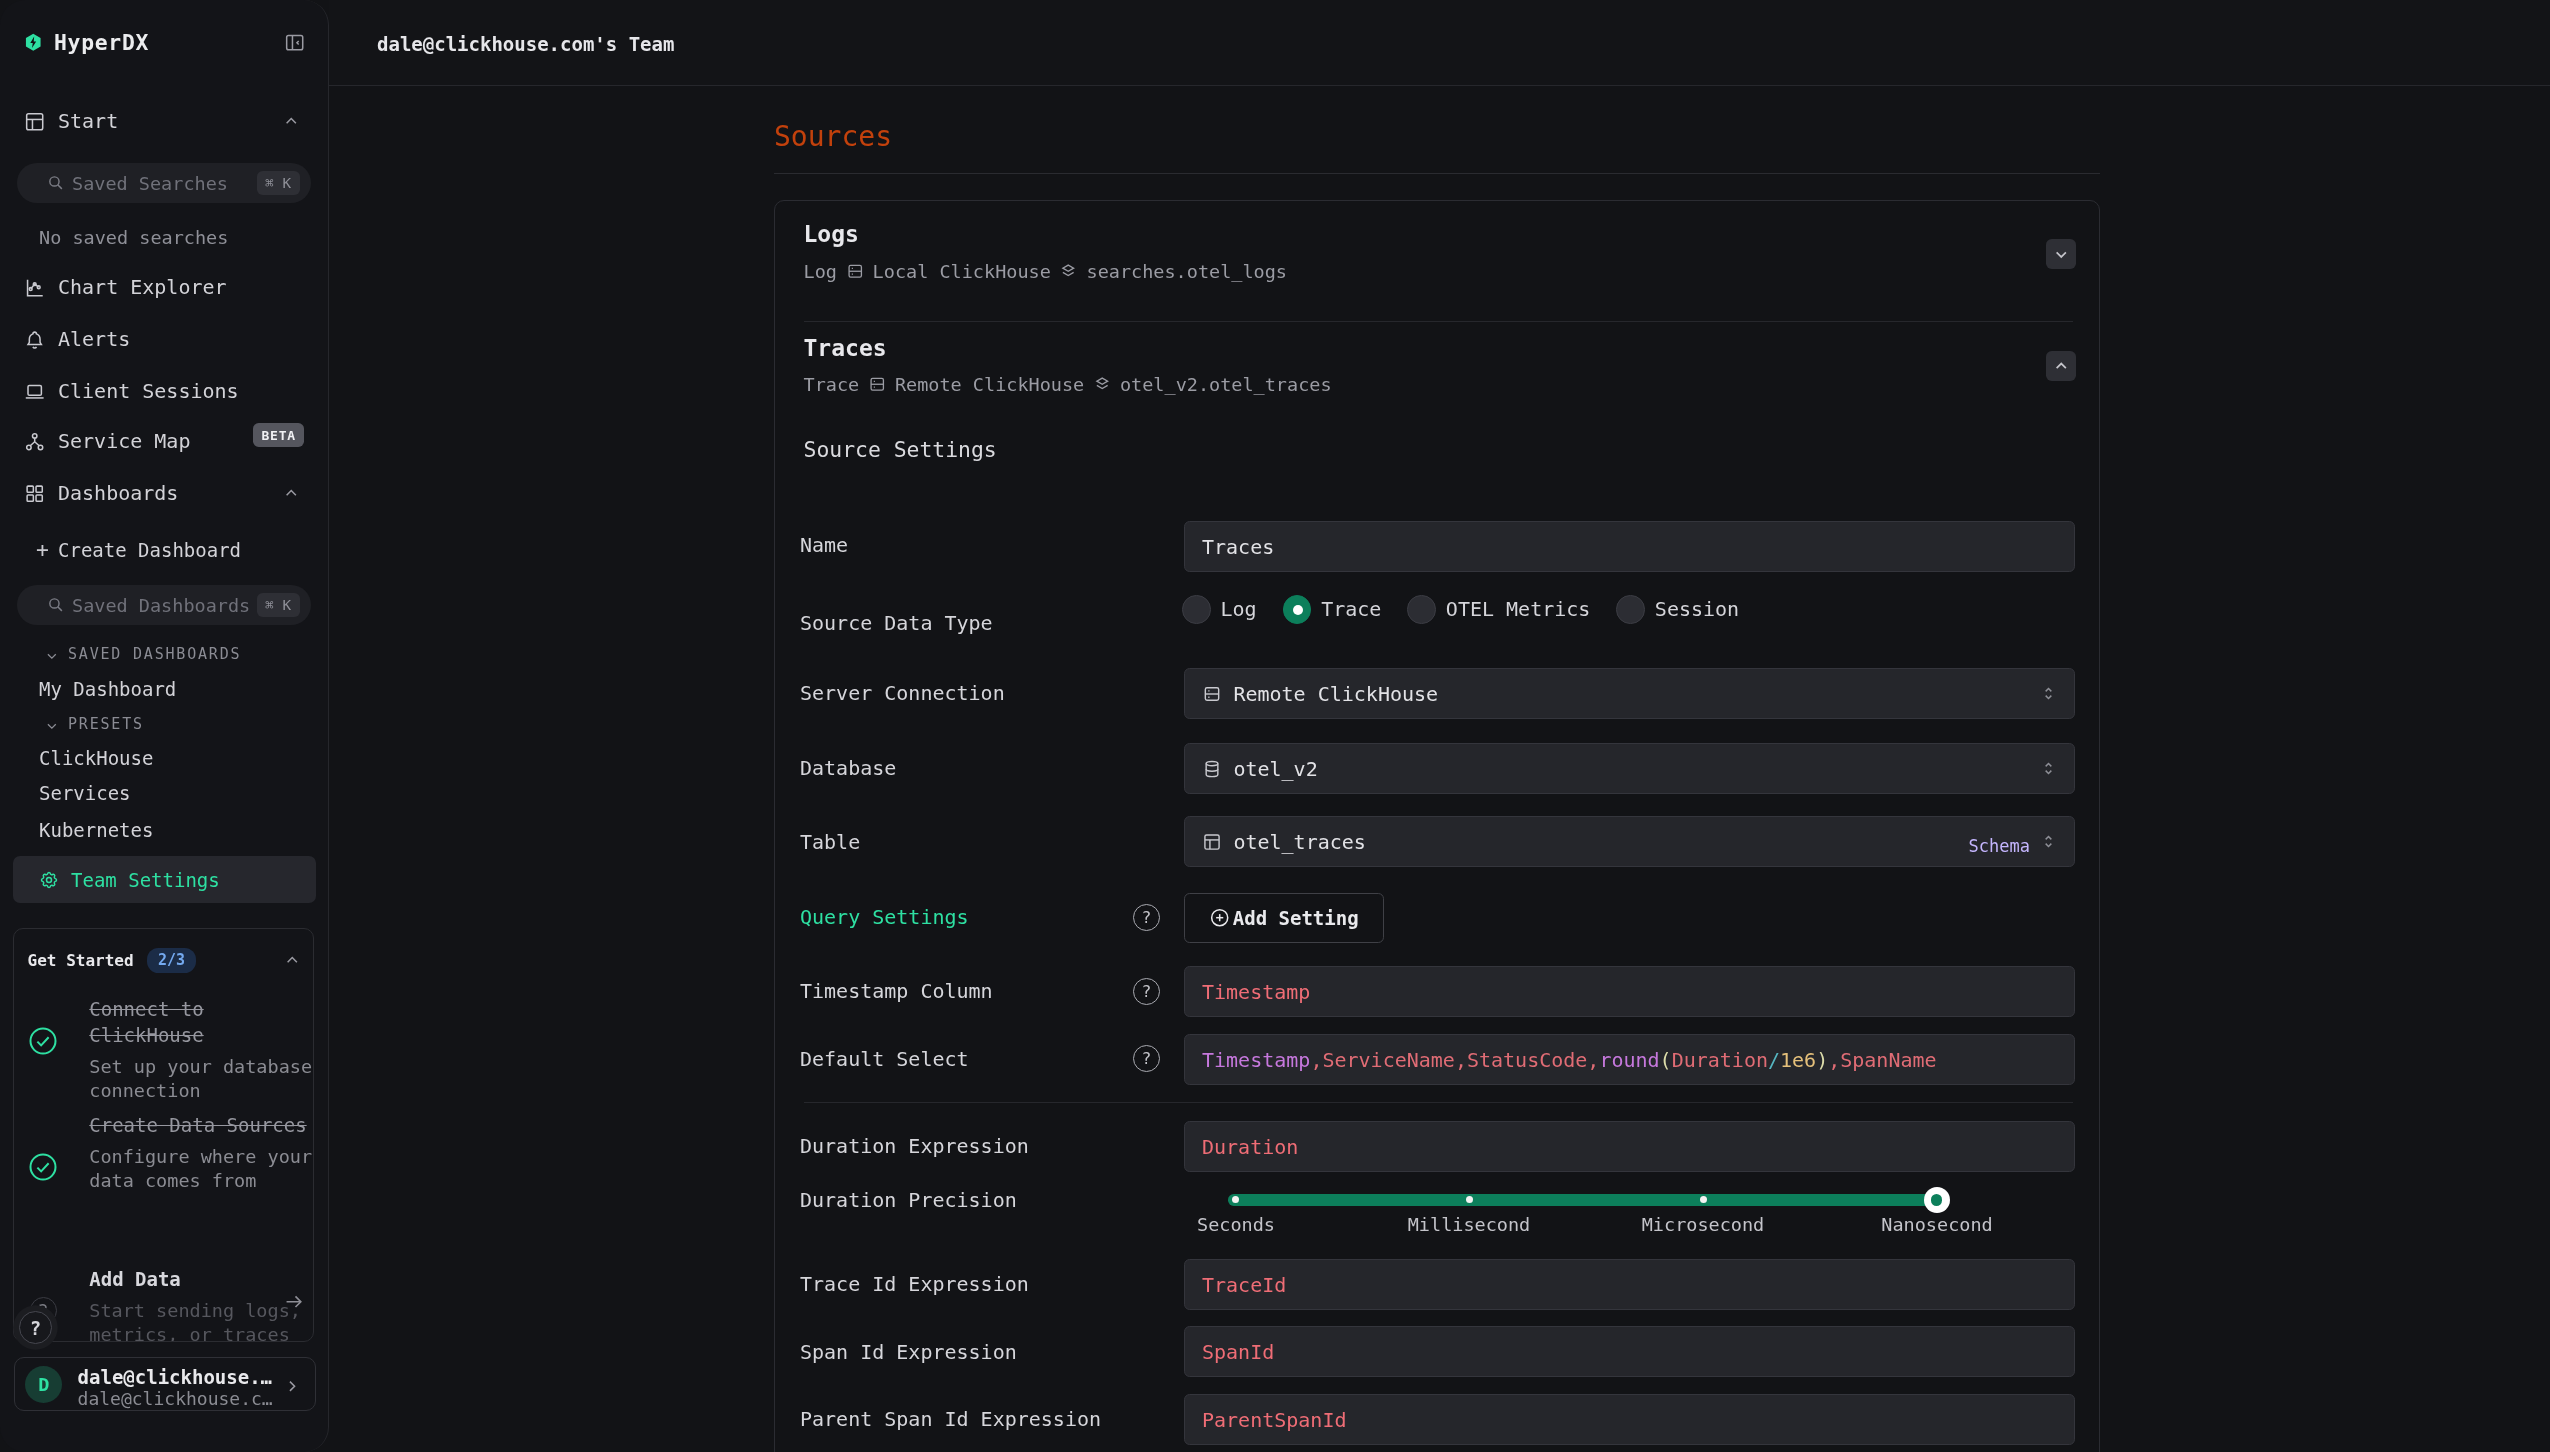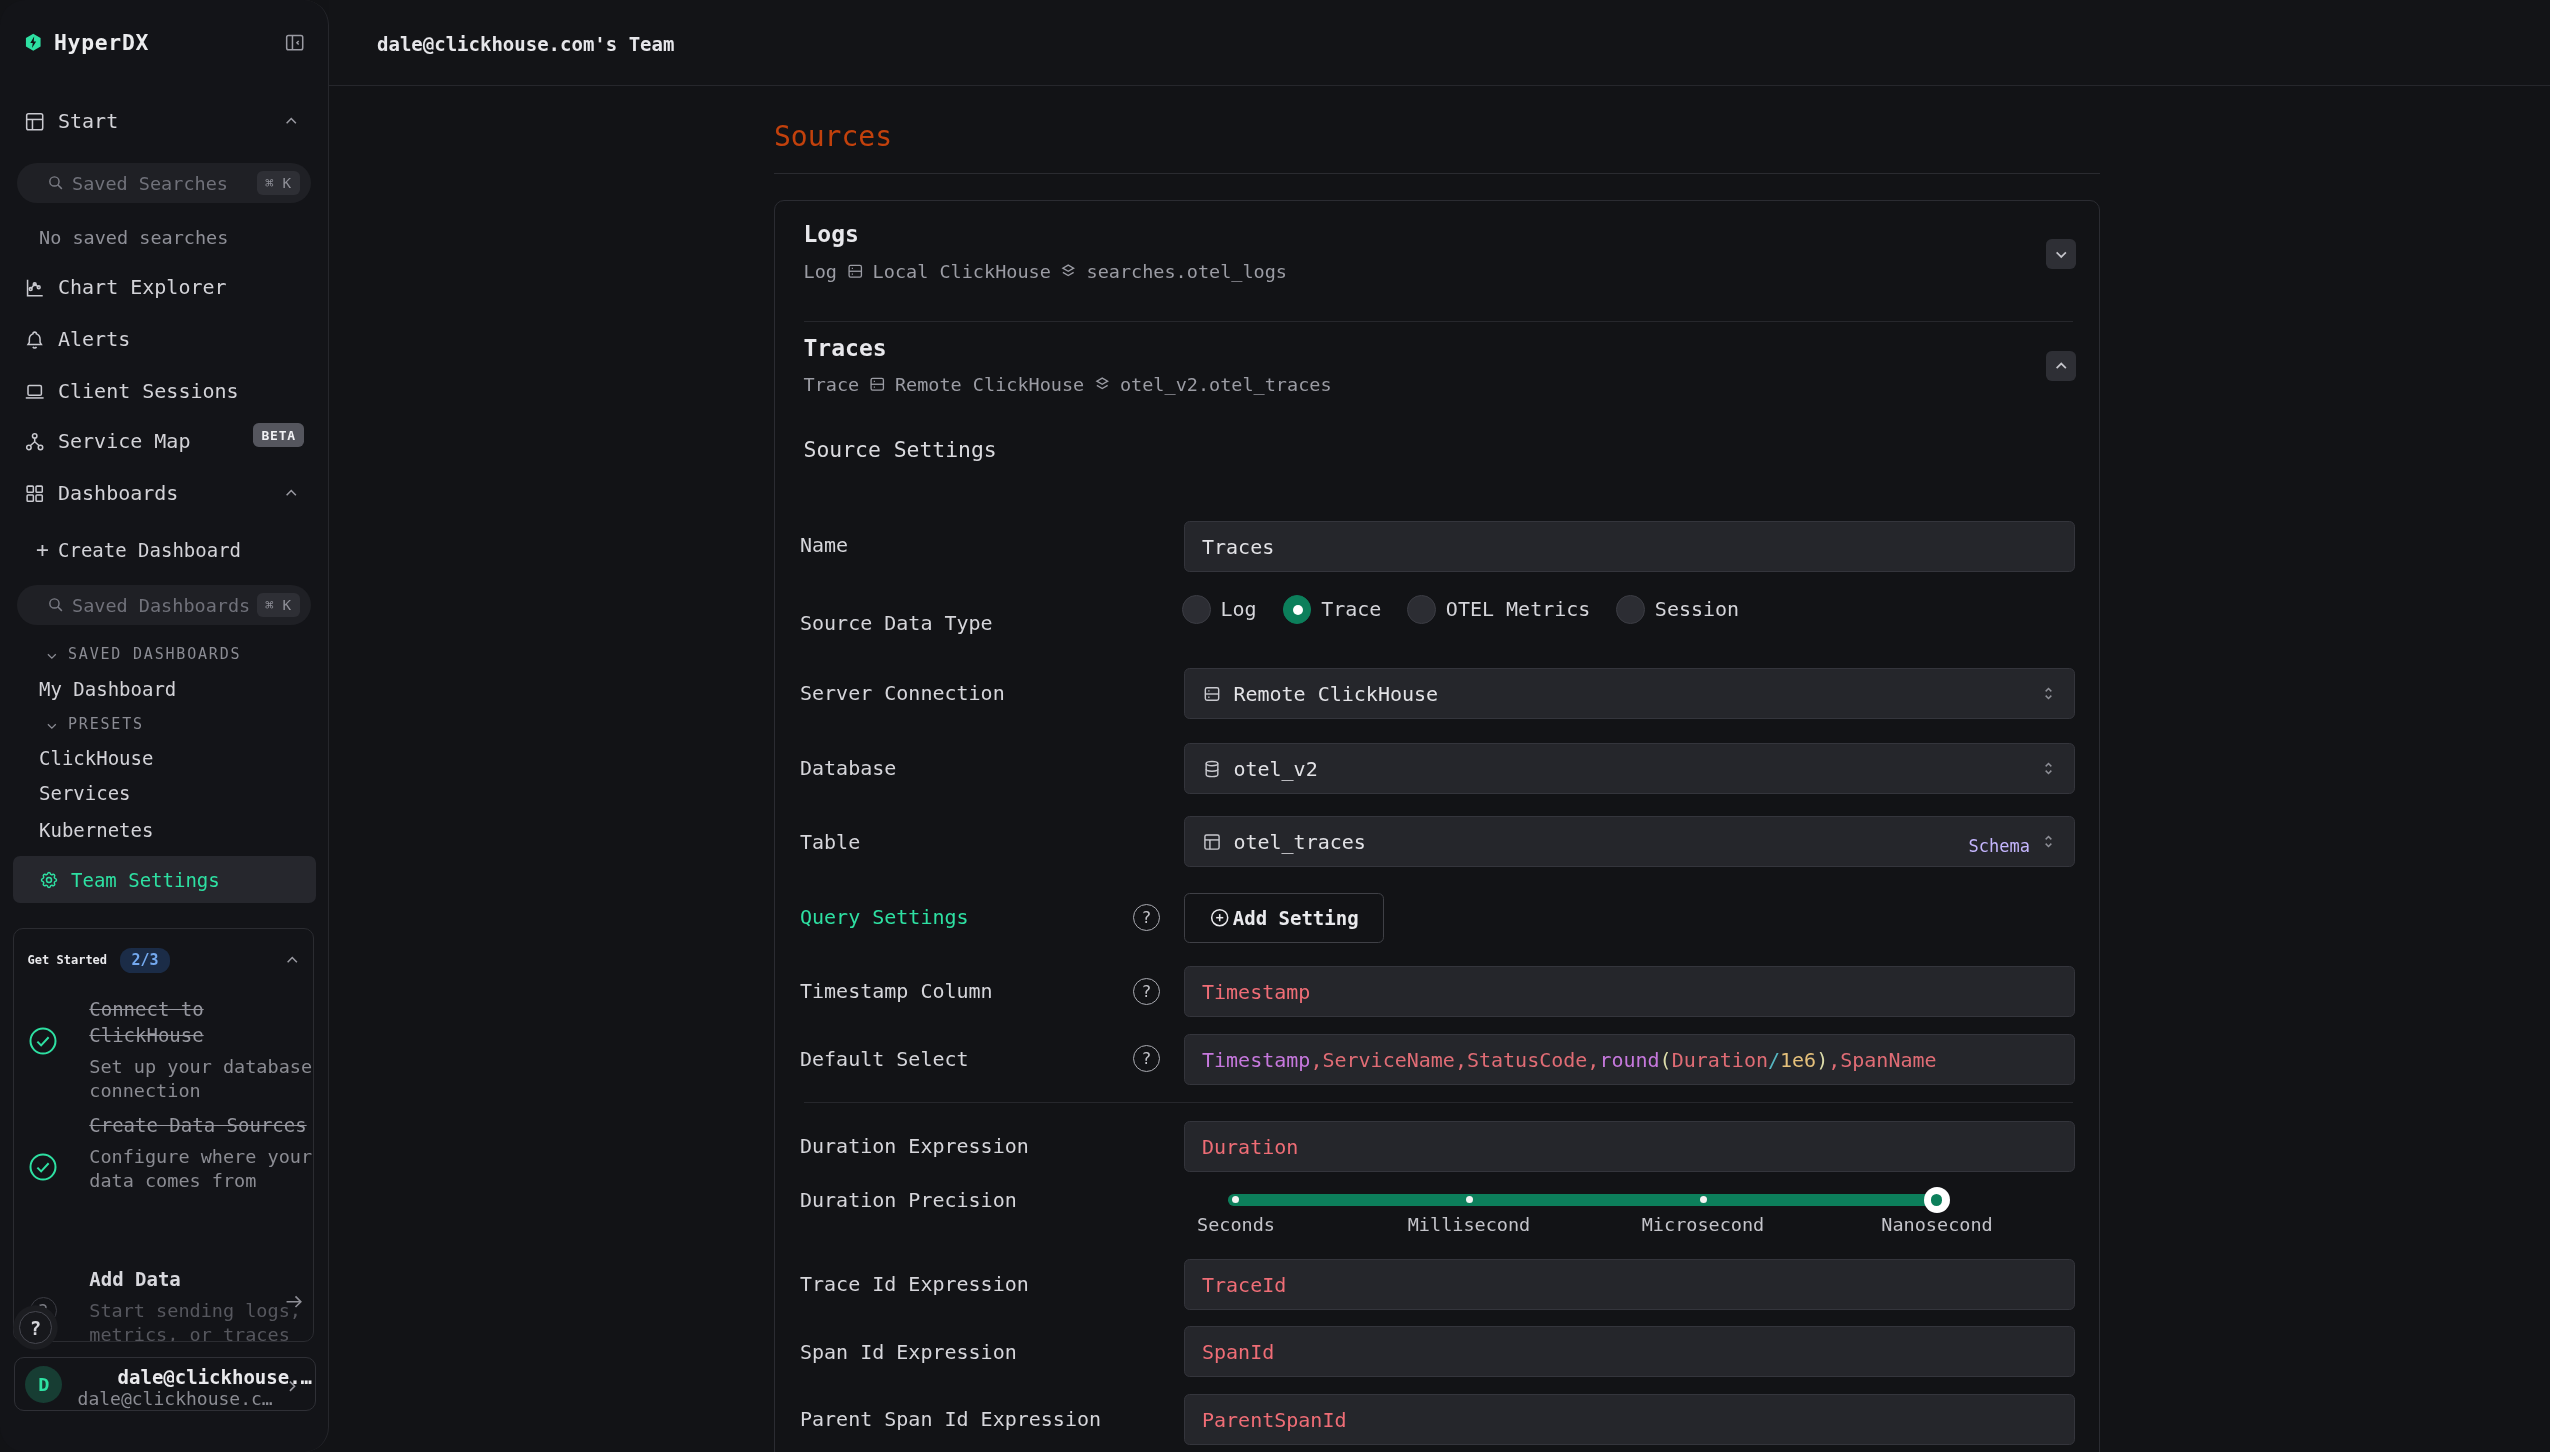--- a/index.html
+++ b/index.html
@@ -64,21 +64,21 @@
   }
   .team-row .gicon { position:absolute; left:26px; width:20px; height:20px; color:#2ee0a2; }
   .team-row .tlabel { position:absolute; left:58px; font-size:19px; color:#2ee0a2; }
 
   
   #gs-card {
     position:absolute; left:13px; top:928px; width:301px; height:414px;
     border:1.4px solid #2b2c31; border-radius:10px; overflow:hidden; background:#131418;
   }
   .gs-header { position:absolute; left:13.6px; top:18.5px; width:274px; display:flex; align-items:center; }
-  .gs-title { font-size:12px; font-weight:bold; color:#e9e9ec; }
+  .gs-title { font-size:16px; font-weight:bold; color:#e9e9ec; }
   .gs-badge {
     margin-left:13px; background:#1b2c47; color:#74a9ef; font-weight:bold;
     font-size:15px; padding:3.6px 11.4px; border-radius:11.4px;
   }
   .gs-caret { margin-left:auto; color:#9a9aa2; }
   .gs-item { position:absolute; left:14.3px; display:flex; }
   .gs-icon { position:absolute; left:0; width:30px; height:30px; color:#2ee0a2; }
   .gs-text { margin-left:61px; width:226px; }
   .gs-item-title { font-size:19px; line-height:26px; color:#96979f; text-decoration:line-through; }
   .gs-item-title.active { color:#d8d8dd; font-weight:bold; text-decoration:none; }
@@ -100,21 +100,21 @@
 
   #user-box {
     position:absolute; left:13.6px; top:1357px; width:302px; height:54px;
     border:1.4px solid #2f3036; border-radius:10px; display:flex; align-items:center; cursor:pointer;
   }
   .avatar {
     position:absolute; left:10.7px; width:37px; height:37px; border-radius:50%;
     background:#173d33; color:#2ee0a2; font-weight:bold; font-size:18.5px;
     display:flex; align-items:center; justify-content:center;
   }
-  .u-name { position:absolute; left:63px; top:7.8px; font-size:19px; font-weight:bold; color:#e9e9ec; white-space:nowrap;margin-left:40px; }
+  .u-name { position:absolute; left:63px; top:7.8px; font-size:19px; font-weight:bold; color:#e9e9ec; white-space:nowrap; }
   .u-email { position:absolute; left:63px; top:30px; font-size:18px; color:#8b8c93; white-space:nowrap; }
   .u-caret { position:absolute; right:13px; top:18.5px; color:#9a9aa2; }
 
   
   #main-header {
     position:absolute; left:329px; top:0; width:2221px; height:86px;
     background:#131417; border-bottom:1.4px solid #26272c;
   }
   .mh-title { position:absolute; left:48px; top:33px; font-size:19px; font-weight:bold; color:#e6e6ea; }
 

